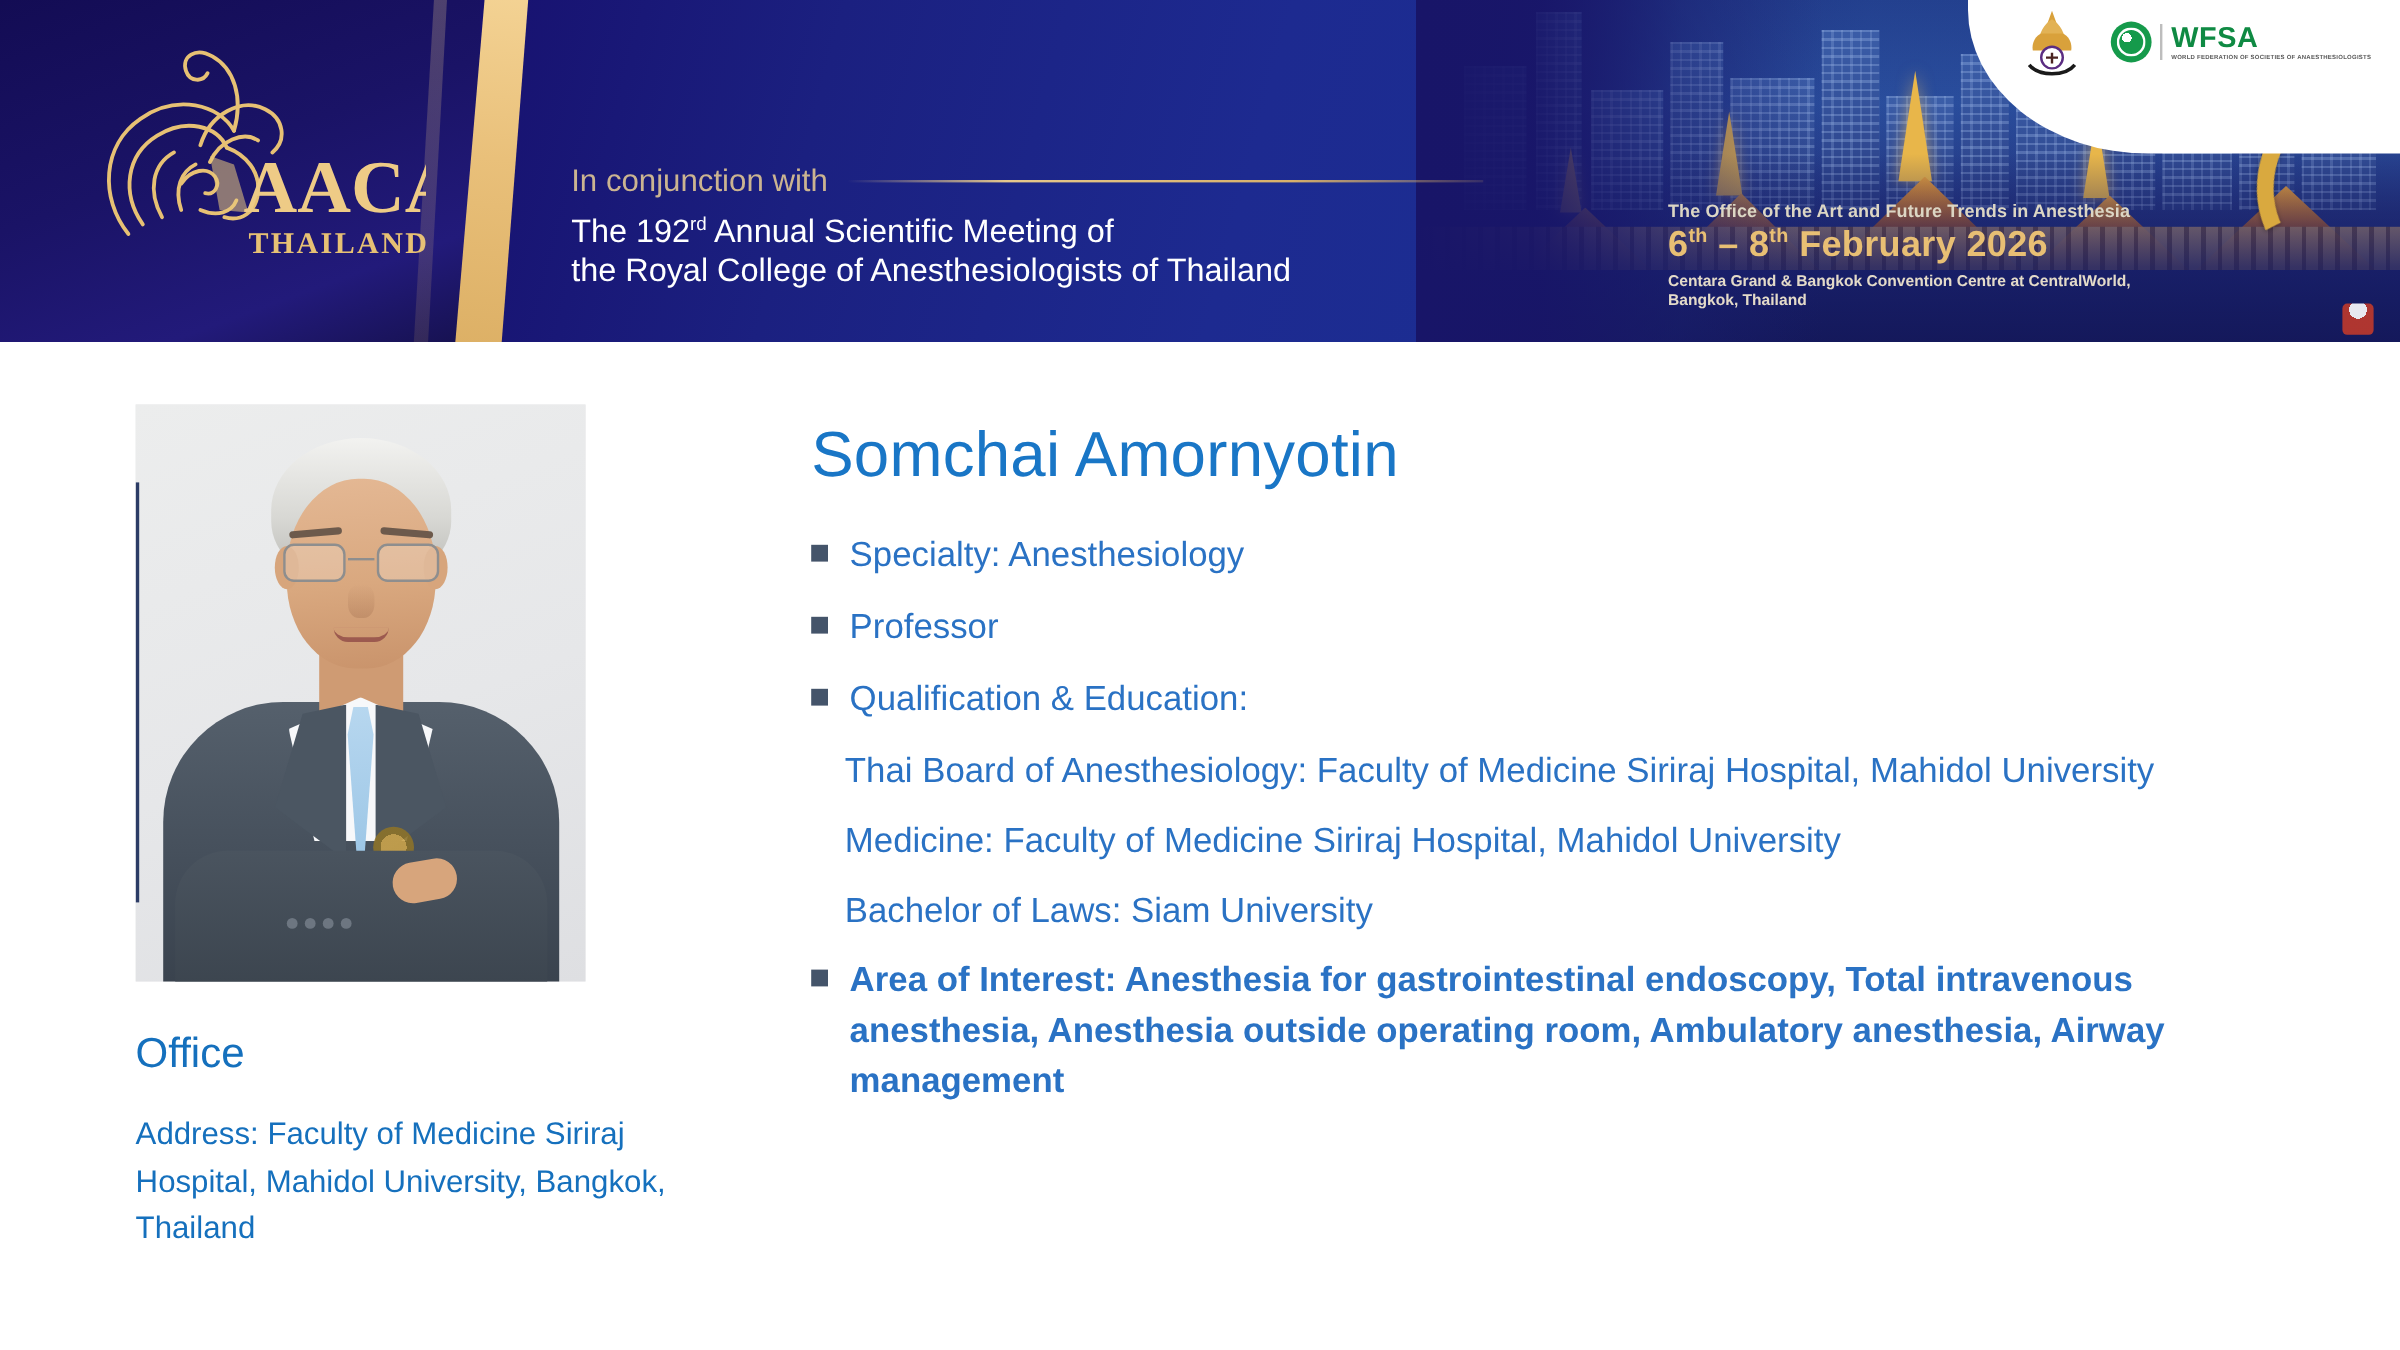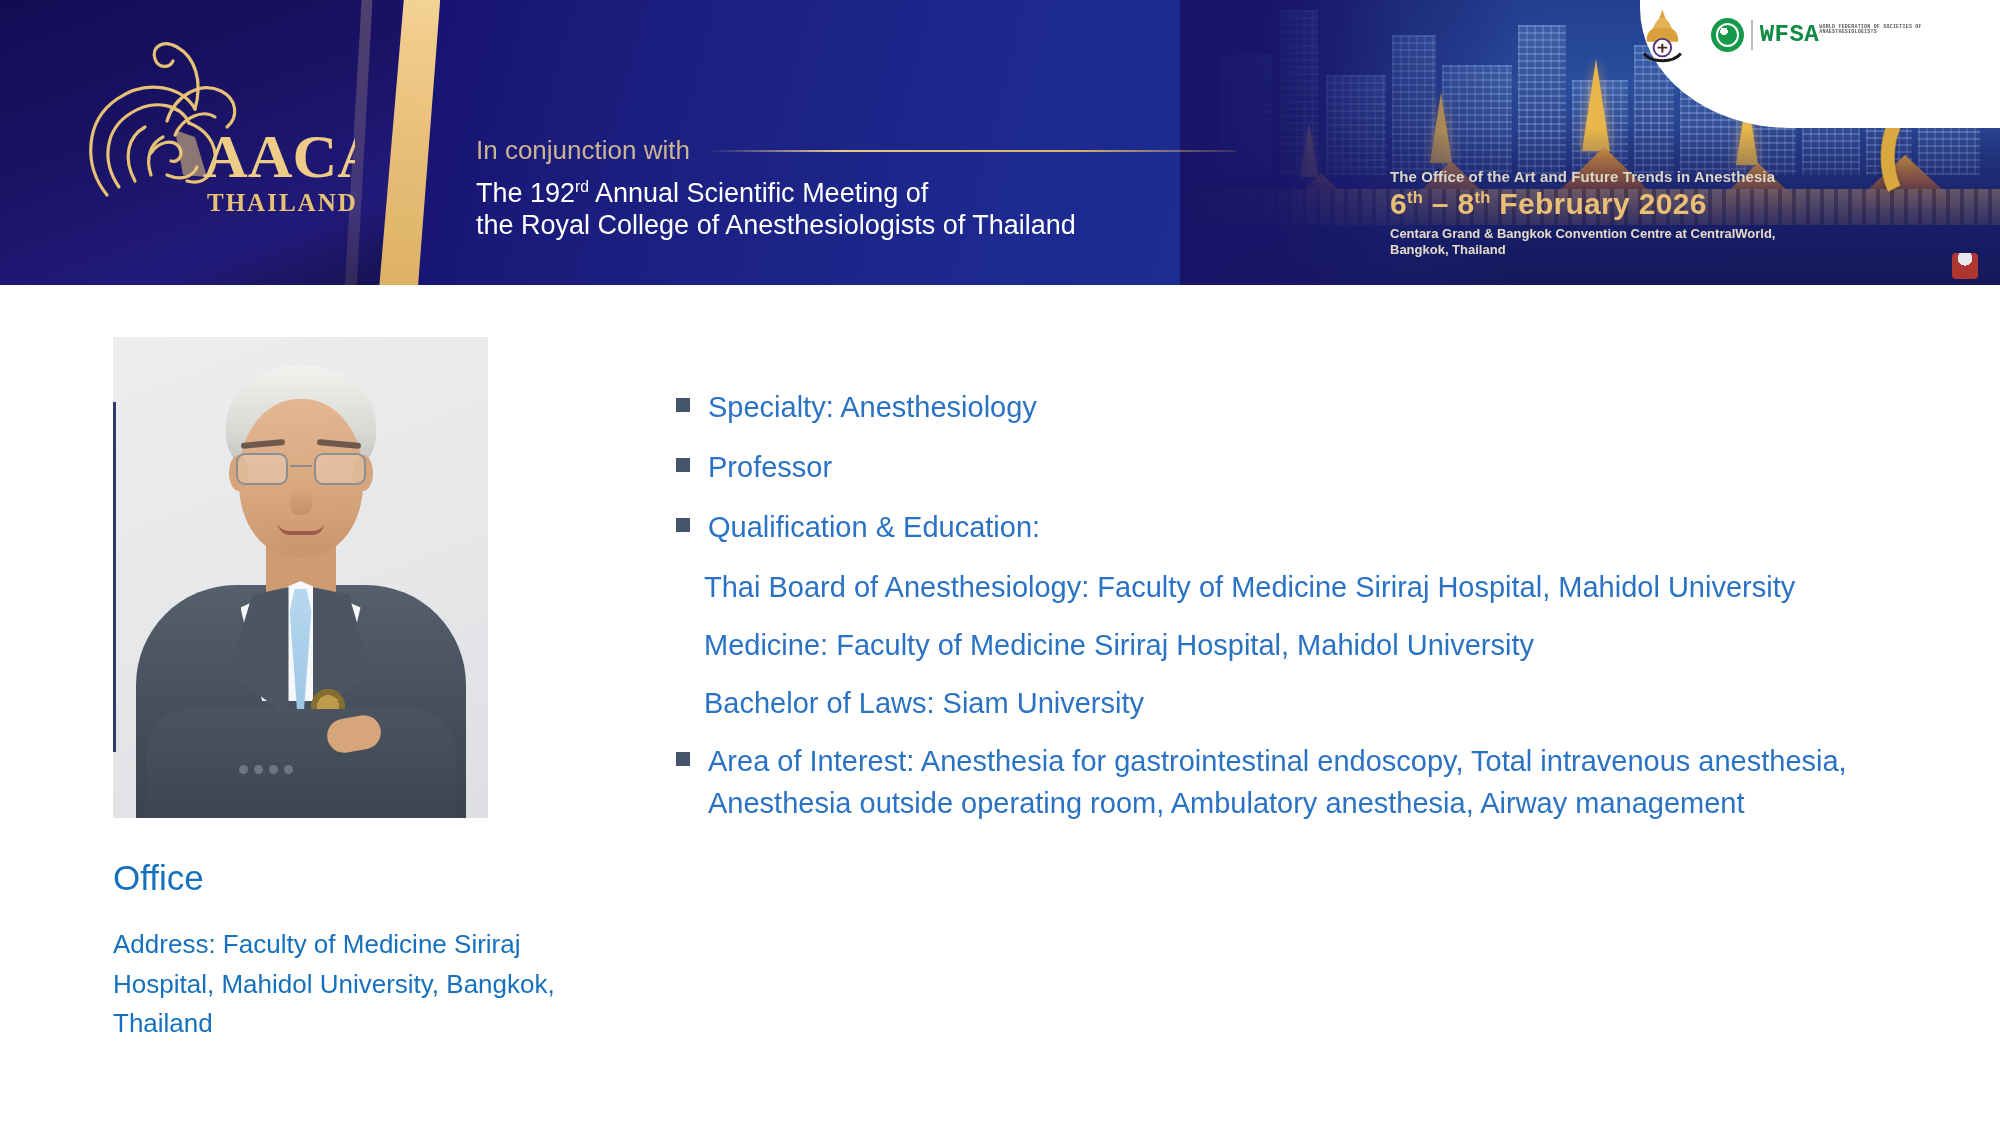--- a/index.html
+++ b/index.html
@@ -77,21 +77,21 @@
     border-bottom-left-radius: 150px 120px;
   }
   .logo-row{position:absolute;right:24px;top:6px;display:flex;align-items:center;gap:26px;}
   .thai-emblem{position:relative;width:46px;height:58px;}
   .wfsa-logo{display:flex;align-items:center;gap:7px;}
   .wfsa-globe{width:34px;height:34px;border-radius:50%;background:#159a4b;position:relative;}
   .wfsa-globe::before{content:"";position:absolute;inset:5px;border-radius:50%;
     background:radial-gradient(circle at 35% 35%,#fff 0 18%,#159a4b 18% 100%);
     box-shadow: inset 0 0 0 2px #fff;}
   .wfsa-divider{width:2px;height:30px;background:#bdbdbd;}
-  .wfsa-txt{display:flex;flex-direction:row;line-height:1;font-family:Liberation Mono, monospace;}
+  .wfsa-txt{display:flex;flex-direction:column;line-height:1;}
   .wfsa-name{font-size:24px;font-weight:bold;color:#0f8a43;letter-spacing:.5px;}
   .wfsa-sub{font-size:5px;font-weight:bold;color:#5a5a5a;letter-spacing:.2px;margin-top:2px;}
 
   
   .naga{position:absolute;right:0px;top:60px;width:150px;height:215px;}
   .naga-body{position:absolute;right:-10px;top:20px;width:130px;height:150px;
     border:14px solid #d9a93f;border-radius:50% 40% 30% 60%;
     border-color:#e3b552 transparent transparent #d9a93f;transform:rotate(18deg);
     filter:drop-shadow(0 1px 2px rgba(0,0,0,.35));}
   .naga-head{position:absolute;right:36px;top:16px;width:54px;height:26px;background:#e7bd5d;
@@ -179,21 +179,21 @@
 
   .content{position:absolute;left:676px;top:352px;width:1240px;}
   .person-name{font-size:53px;color:#1976c6;line-height:1.05;letter-spacing:.2px;}
   ul.bullets{list-style:none;margin-top:34px;}
   ul.bullets li.blt{position:relative;padding-left:32px;margin-bottom:18px;
     font-size:29px;line-height:1.45;color:#2a72c4;}
   ul.bullets li.blt .sq{position:absolute;left:0;top:12px;width:14px;height:14px;background:#44546a;}
   li.sub{list-style:none;margin:0 0 16px 0;padding-left:28px;
     font-size:29px;line-height:1.45;color:#2a72c4;text-indent:0;}
   li.sub.wrap{padding-left:0;text-indent:28px;}
-  .interest{margin-top:2px;}
+  .interest{margin-top:2px;font-weight:bold;}
 </style>
 </head>
 <body>
 
 <div class="slide">
 
   <div class="banner">
 
     <div class="banner-logo-panel"></div>
 
@@ -332,20 +332,21 @@
       <div class="ph-lens r"></div>
     </div>
     <div class="ph-nose"></div>
     <div class="ph-mouth"></div>
   </div>
 
   <div class="office-title">Office</div>
   <div class="office-addr">Address: Faculty of Medicine Siriraj Hospital, Mahidol University, Bangkok, Thailand</div>
 
   <div class="content">
+    <div class="person-name">Somchai Amornyotin</div>
 
     <ul class="bullets">
       <li class="blt">
         <span class="sq"></span>
         <span>Specialty: Anesthesiology</span>
       </li>
       <li class="blt">
         <span class="sq"></span>
         <span>Professor</span>
       </li>

